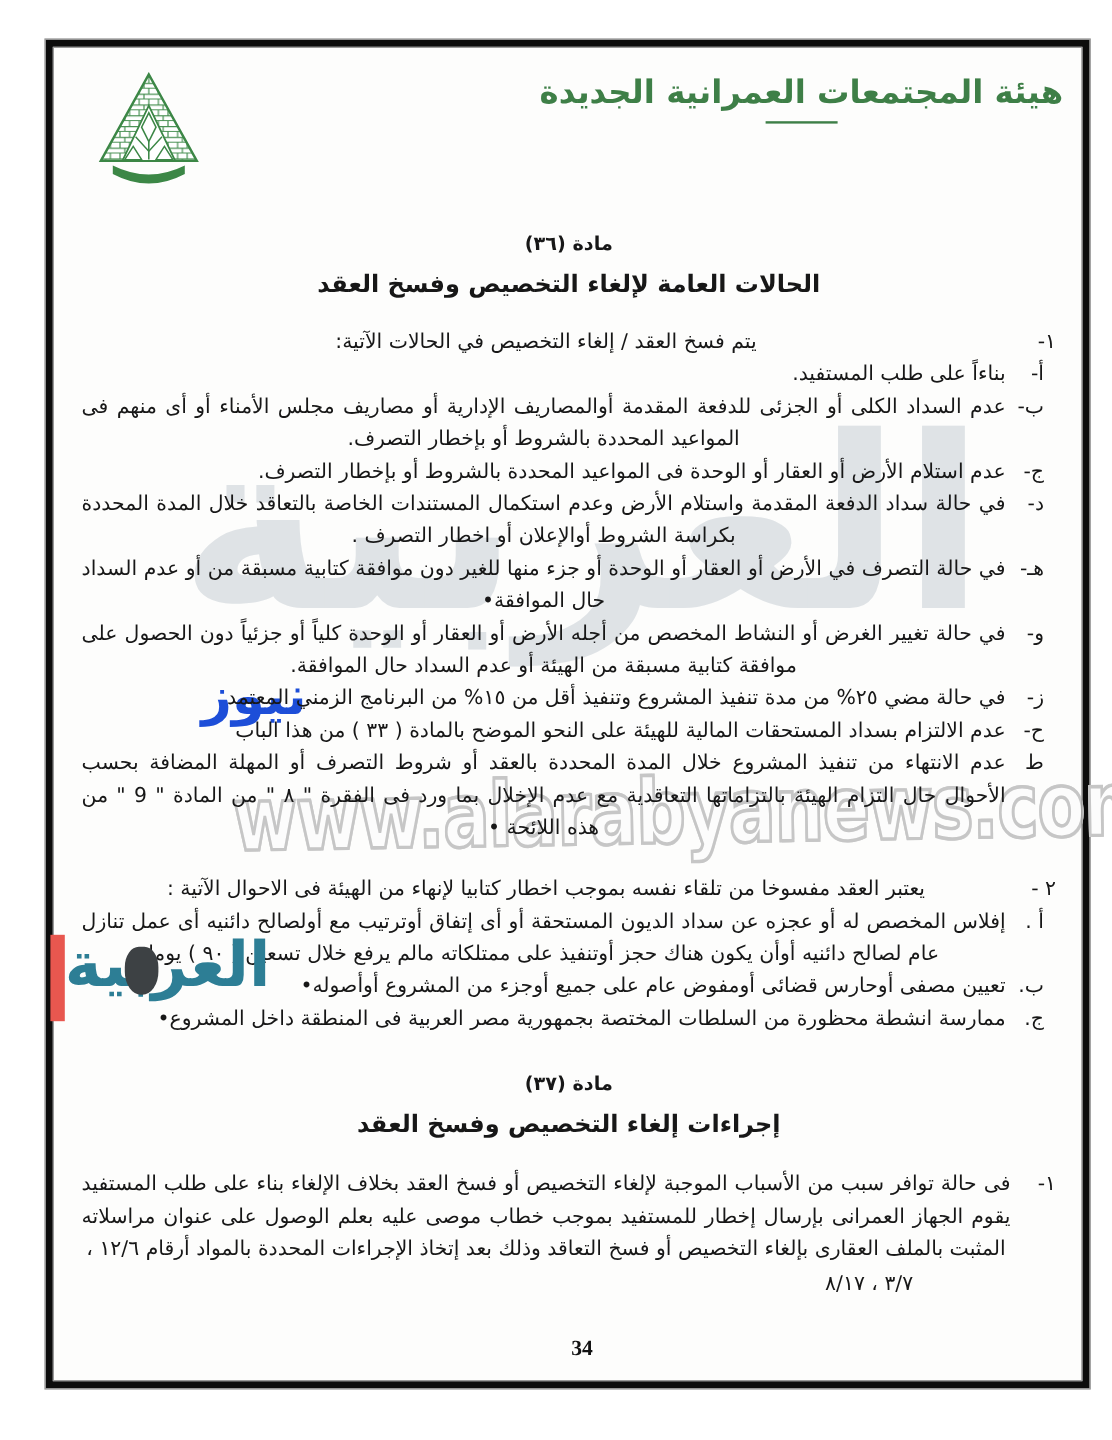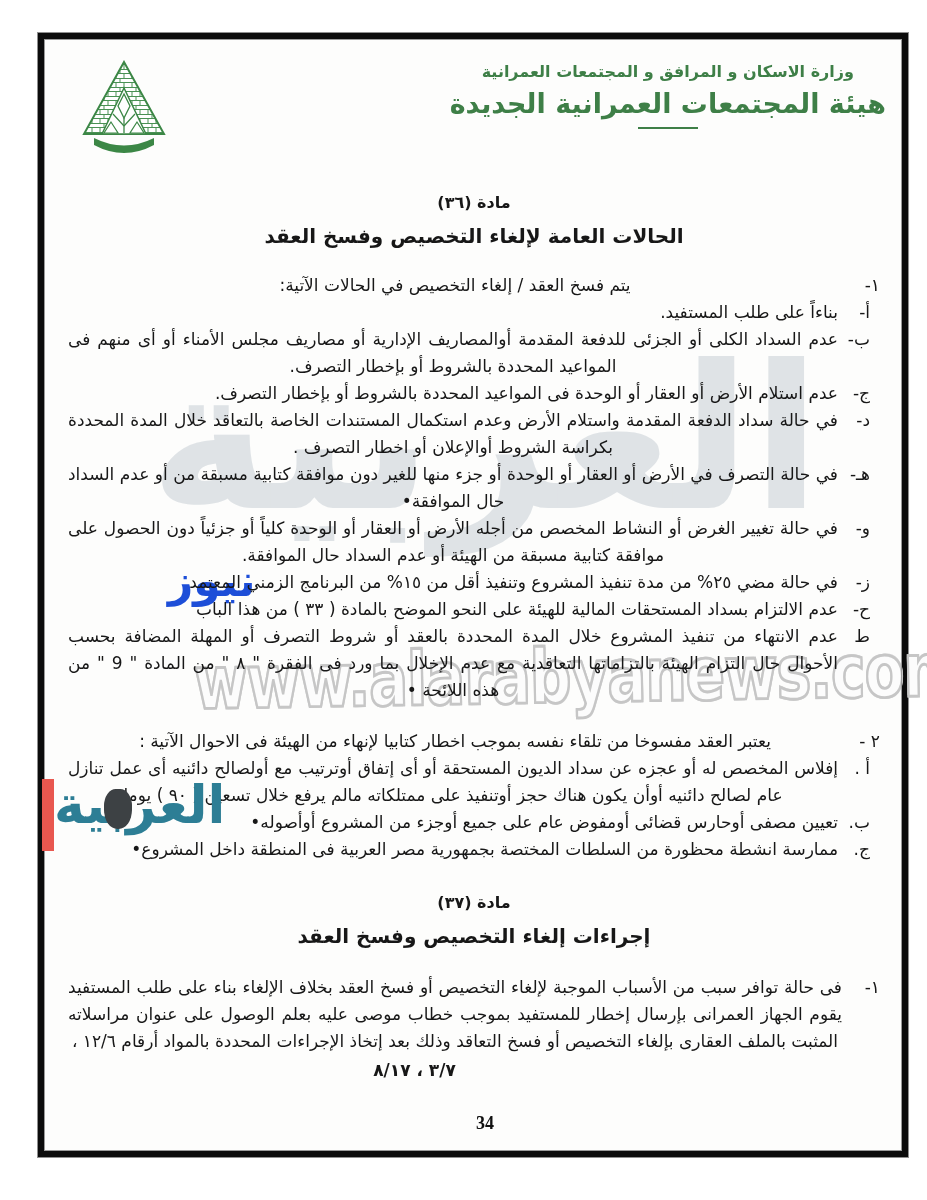--- a/index.html
+++ b/index.html
@@ -67,21 +67,21 @@
   .sec + .sec{margin-top:24px;}
   .row{display:flex;align-items:flex-start;}
   .row .marker{flex:0 0 38px;font-weight:normal;}
   .row.sub{margin-right:10px;}
   .row.sub .marker{flex:0 0 32px;}
   .row .txt{flex:1;}
   .txt.j{text-align:justify;text-align-last:center;}
   .txt.r{text-align:right;}
   .art37-block{margin-top:26px;}
   .art37-block .art-sub{margin-bottom:24px;}
-  .continuation{direction:rtl;text-align:center;margin-right:119px;line-height:27px;font-weight:bold;}
+  .continuation{direction:rtl;text-align:right;margin-right:119px;line-height:27px;}
   .pagenum{
     position:absolute;left:0;right:0;top:1074px;text-align:center;z-index:2;
     font-family:"Liberation Serif","DejaVu Serif",serif;font-weight:bold;font-size:18px;color:#111;margin-left:24px;
   }
 </style>
 </head>
 <body>
 
 <div class="page">
 
@@ -104,21 +104,20 @@
     <path d="M31 62 L24 73 L38 73 Z" fill="none" stroke="#3c8746" stroke-width="1.2"></path>
     <path d="M57 62 L50 73 L64 73 Z" fill="none" stroke="#3c8746" stroke-width="1.2"></path>
     <path d="M14 78 Q44 93 74 78 L74 85 Q44 101 14 85 Z" fill="#3c8746"></path>
     <path id="mottoArc" d="M96 84 Q46 118 4 90" fill="none"></path>
     <text font-size="13" font-weight="bold" fill="#3c8746" direction="rtl">
       <textPath href="#mottoArc" startOffset="4%">مراكز حضارية جديدة</textPath>
     </text>
   </svg>
 
   <div class="hdr-text">
-    <p class="hdr-ministry">وزارة الاسكان و المرافق و المجتمعات العمرانية</p>
     <p class="hdr-authority">هيئة المجتمعات العمرانية الجديدة</p>
     <div class="hdr-rule"></div>
   </div>
 
   <div class="content">
 
     <div>
       <p class="art-title">مادة (٣٦)</p>
       <p class="art-sub">الحالات العامة لإلغاء التخصيص وفسخ العقد</p>
       <div>

